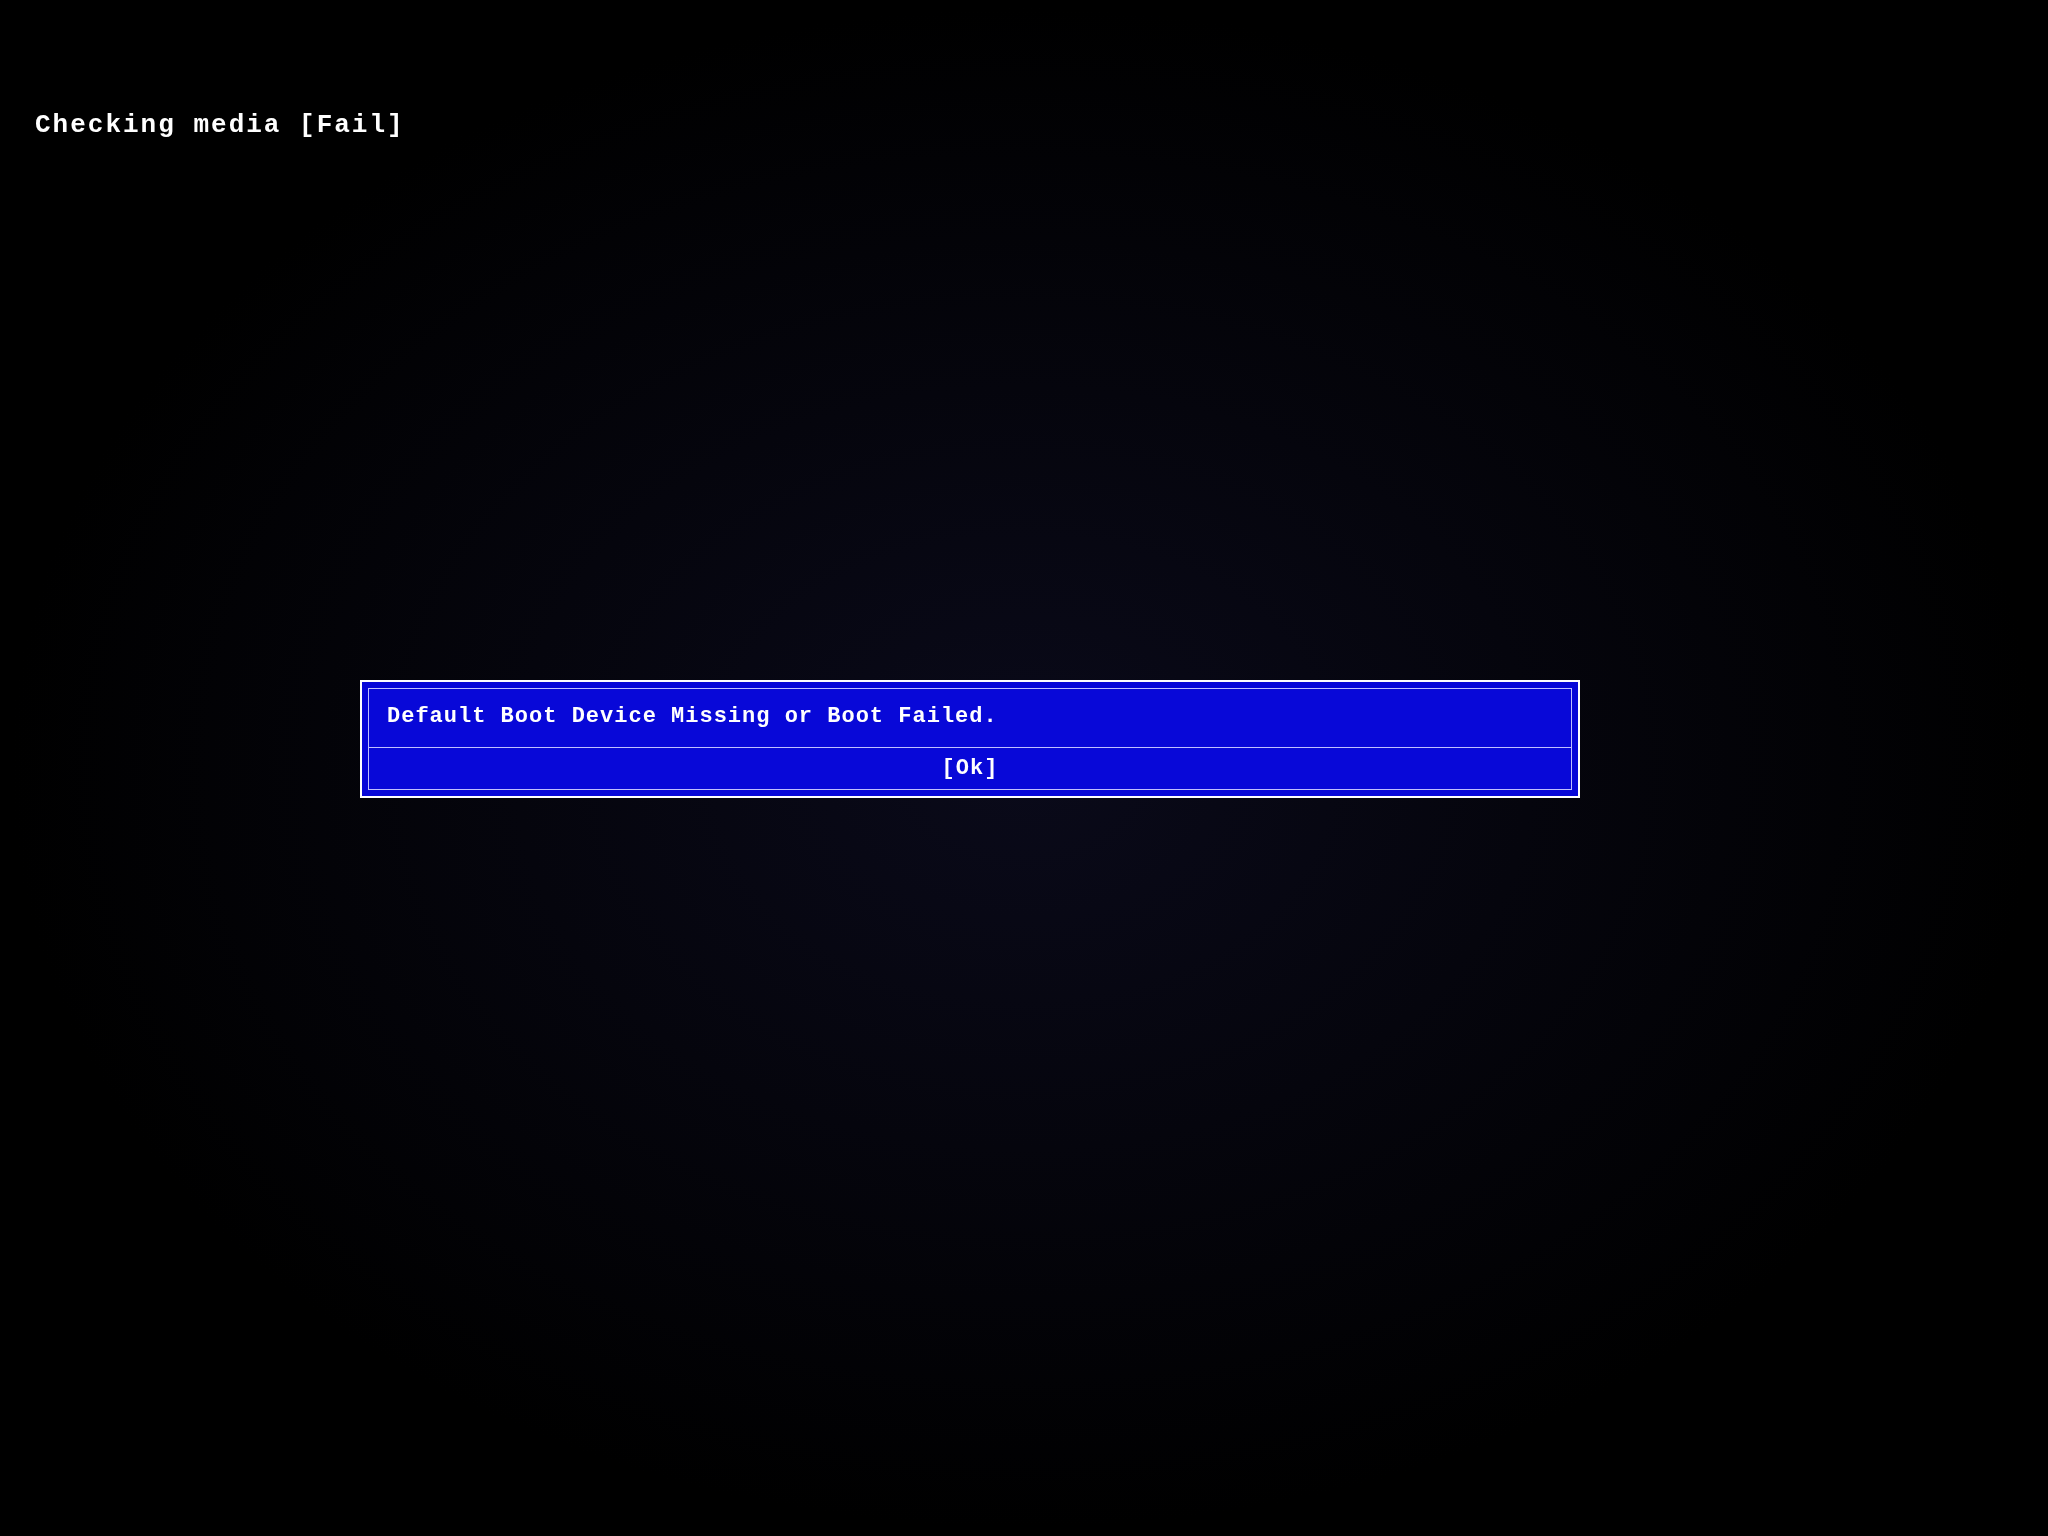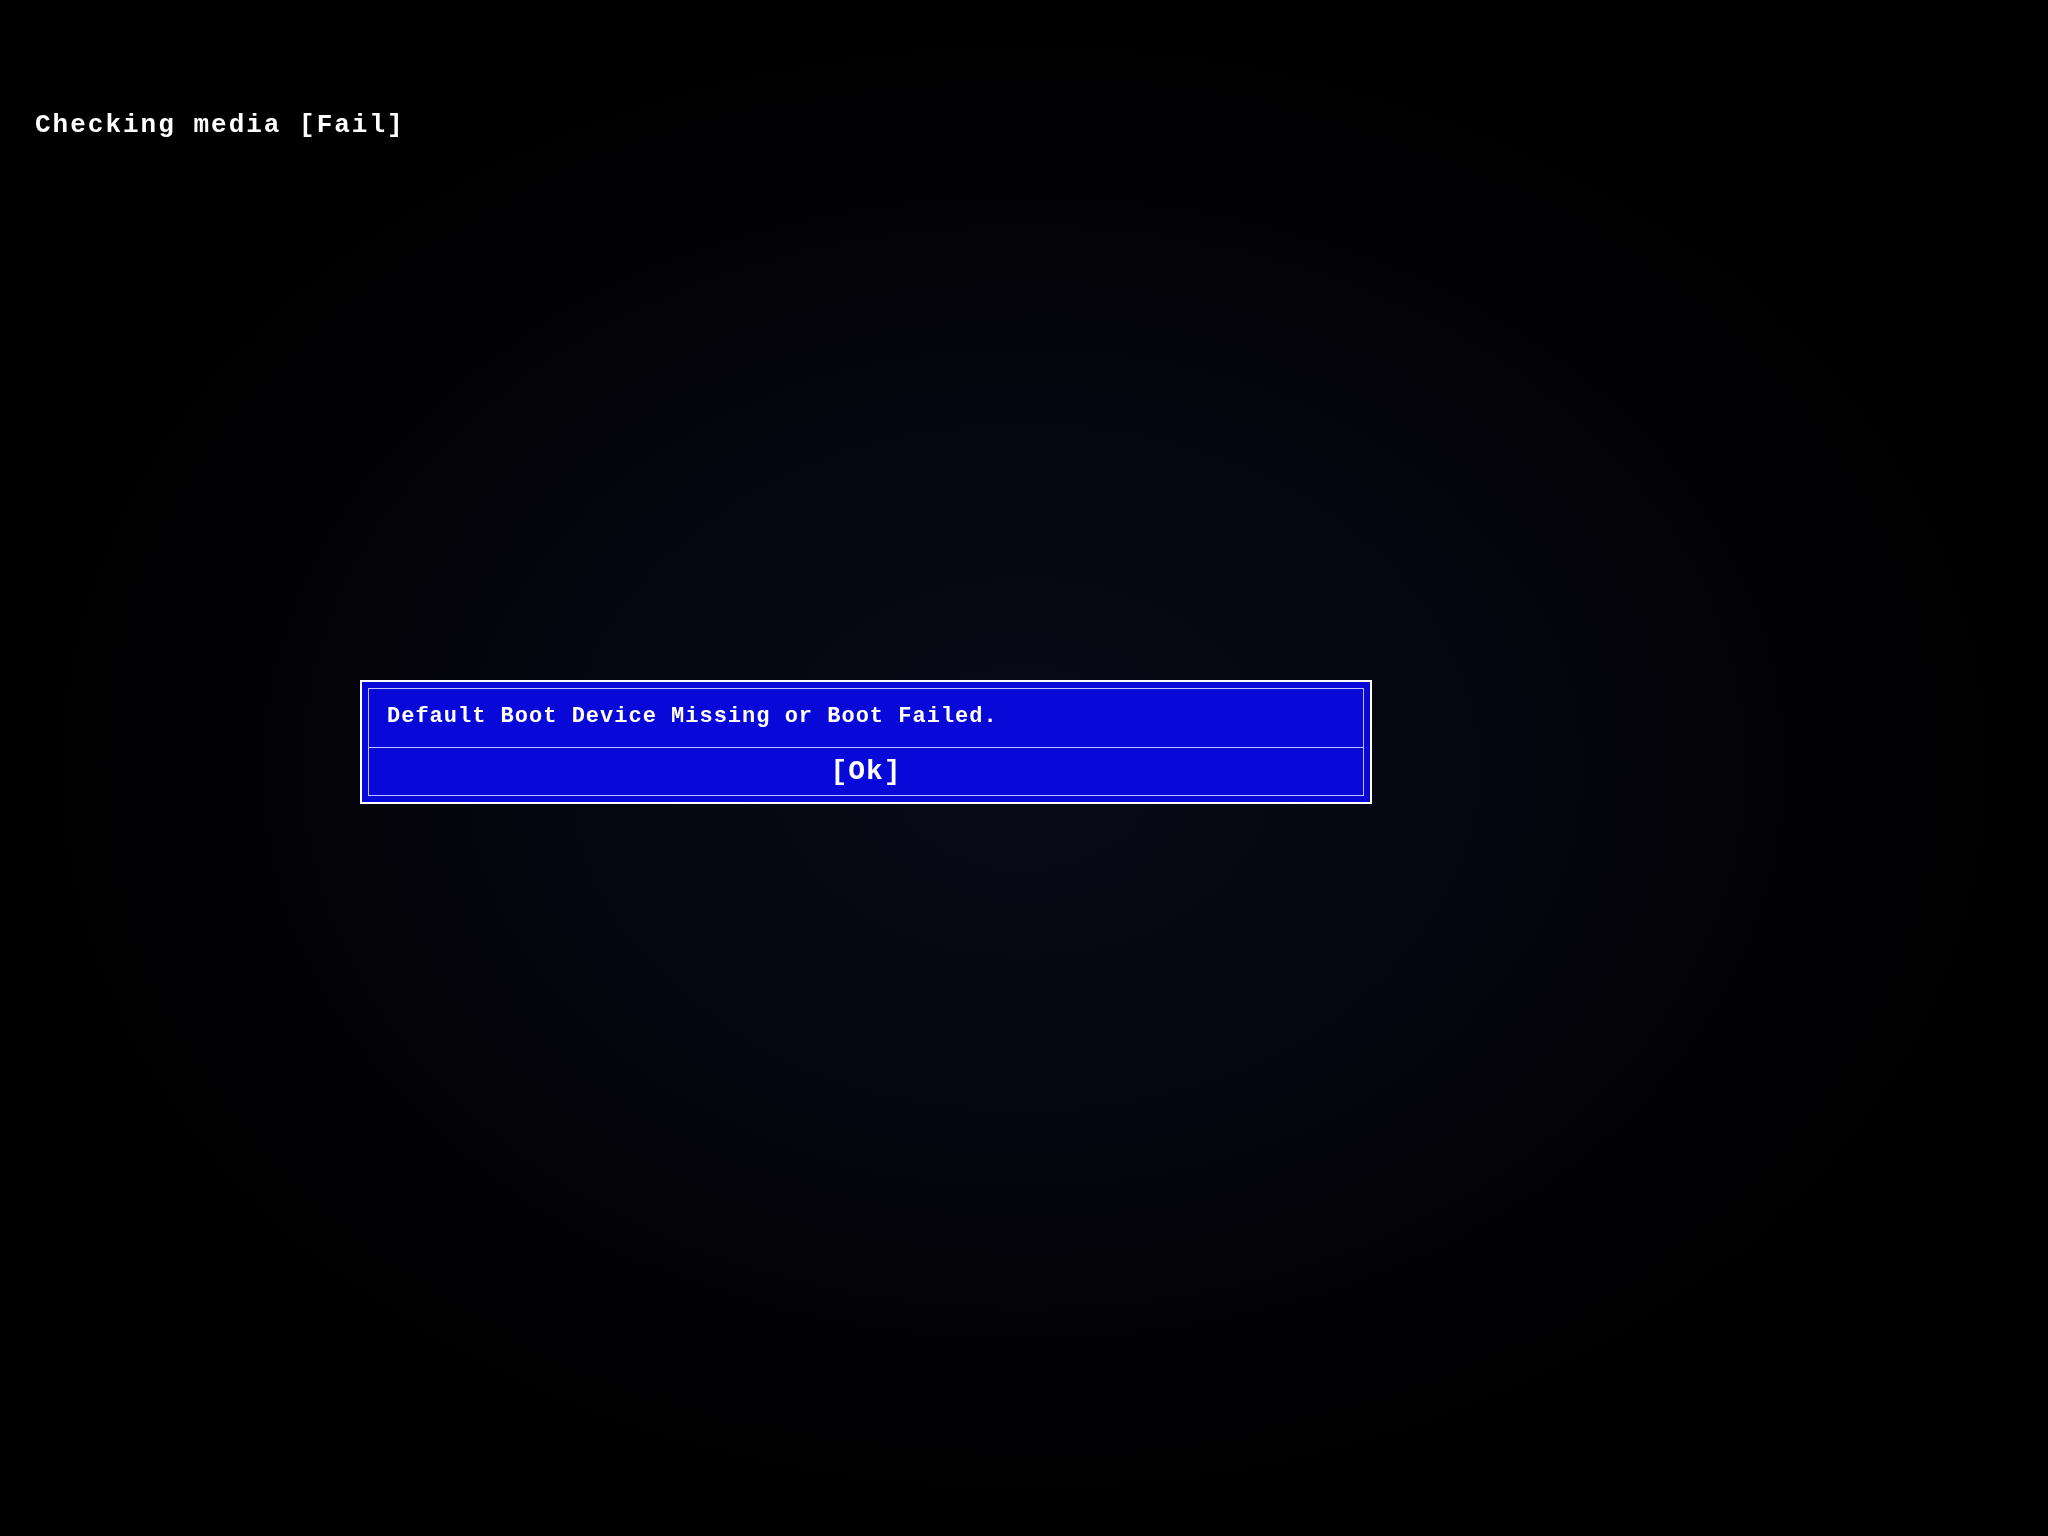--- a/index.html
+++ b/index.html
@@ -28,21 +28,21 @@
       color: #ffffff;
       font-size: 26px;
       font-weight: bold;
       letter-spacing: 2px;
       font-family: 'Courier New', monospace;
     }
     .dialog-box {
       position: absolute;
       top: 680px;
       left: 360px;
-      width: 1012px;
+      width: 1220px;
       background: #0808d8;
       border: 2px solid #ffffff;
       padding: 6px;
     }
     .dialog-inner {
       border: 1px solid #c0c0ff;
     }
     .dialog-message {
       padding: 12px 18px 14px 18px;
       color: #ffffff;
@@ -53,21 +53,21 @@
       font-family: 'Courier New', monospace;
       border-bottom: 1px solid #c0c0ff;
     }
     .dialog-button-row {
       padding: 8px 0;
       text-align: center;
     }
     .ok-button {
       display: inline-block;
       color: #ffffff;
-      font-size: 28px;
+      font-size: 22px;
       font-weight: bold;
       letter-spacing: 1px;
       font-family: 'Courier New', monospace;
       background: transparent;
       border: none;
       cursor: pointer;
     }
   </style>
 </head>
 <body>

